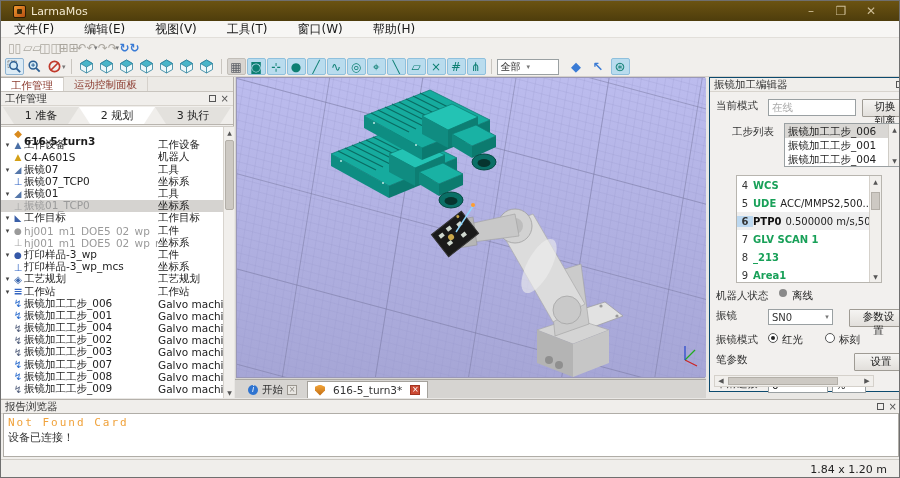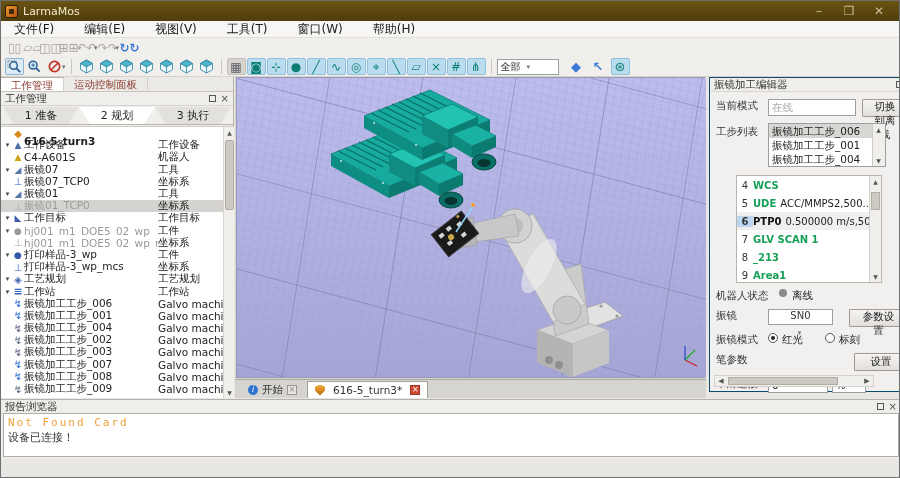--- a/index.html
+++ b/index.html
@@ -2,21 +2,21 @@
 <html><head>
 <meta charset="utf-8">
 <style>
   * { margin:0; padding:0; box-sizing:border-box; }
   html,body { width:900px; height:478px; overflow:hidden; }
   body { font-family:"DejaVu Sans","Liberation Sans",sans-serif; font-size:12px; background:#e9e7e4; }
   .window { position:relative; width:900px; height:478px; border:1px solid #6f6f6f; background:#e9e7e4; overflow:hidden; }
 
   
   .titlebar { position:absolute; left:0; top:0; width:100%; height:20px;
-    background:linear-gradient(#6b5312,#4e3d0c); display:flex; align-items:center; padding:0 4px; }
+    background:linear-gradient(#6b5312,#4e3d0c); display:flex; align-items:center; padding:0 12px; }
   .app-icon { width:13px; height:13px; background:linear-gradient(135deg,#f09a30,#b54e12); border:1px solid #2a1d05; border-radius:2px; margin-right:5px; position:relative; }
   .app-icon::after { content:""; position:absolute; left:3px; top:3px; width:5px; height:5px; background:#3a2a08; border-radius:1px; }
   .title-text { color:#f2e8cf; font-size:11px; }
   .win-controls { margin-left:auto; display:flex; gap:14px; padding-right:8px; }
   .win-btn { color:#cdbd96; font-size:12px; width:16px; text-align:center; cursor:default; line-height:18px; }
 
   
   .menubar { position:absolute; left:0; top:20px; width:100%; height:17px; background:#f7f6f4; border-bottom:1px solid #e2dfda; display:flex; align-items:center; padding-left:6px; gap:16px; }
   .menu-item { padding:1px 7px; color:#1a1a1a; font-size:12px; }
 
@@ -614,21 +614,21 @@
           <span class="close-icon-sm">×</span>
         </span>
       </div>
       <div class="rp-body">
         <div class="rp-row">
           <span class="rp-label">当前模式</span>
           <input class="rp-input" readonly="" value="在线" style="">
           <button class="rp-btn">切换到离线</button>
         </div>
         <div class="rp-row" style="align-items:flex-start;">
-          <span class="rp-label" style="margin-top:2px;">工步列表</span>
+          <span class="rp-label" style="margin-top:2px;margin-left:16px;">工步列表</span>
           <div class="steps-list">
             <div>
 
             <div class="step-item" data-state="selected">振镜加工工步_006</div>
                 <div class="step-item" data-state="">振镜加工工步_001</div>
                 <div class="step-item" data-state="">振镜加工工步_004</div>
               </div>
             <div class="list-scroll">
               <span class="scroll-arrow">▲</span>
               <span class="scroll-arrow down">▼</span>
@@ -675,21 +675,21 @@
             <span class="scroll-arrow down">▼</span>
           </div>
         </div>
         <div class="rp-row">
           <span class="rp-label" style="width:58px;">机器人状态</span>
           <span class="status-dot"></span>
           <span>离线</span>
         </div>
         <div class="rp-row">
           <span class="rp-label">振镜</span>
-          <span class="combo" style="width:66px;justify-content:space-between;flex-direction:column;">
+          <span class="combo" style="width:66px;justify-content:space-between;">
             <span>SN0</span>
             <span class="dd-arrow">▾</span>
           </span>
           <button class="rp-btn" style="margin-left:16px;">参数设置</button>
         </div>
         <div class="rp-row">
           <span class="rp-label">振镜模式</span>
           <span class="radio" data-state="checked"></span>
           <span>红光</span>
           <span style="width:22px;"></span>
@@ -729,14 +729,17 @@
         <span class="float-icon"></span>
         <span class="close-icon-sm">×</span>
       </span>
     </div>
     <div class="report-content">
       <div class="report-line-1">Not Found Card</div>
       <div class="report-line-2">设备已连接！</div>
     </div>
   </div>
 
+  <div class="statusbar">
+    <span class="status-dim">1.84 x 1.20 m</span>
+  </div>
 
 </div>
 
 </body></html>

